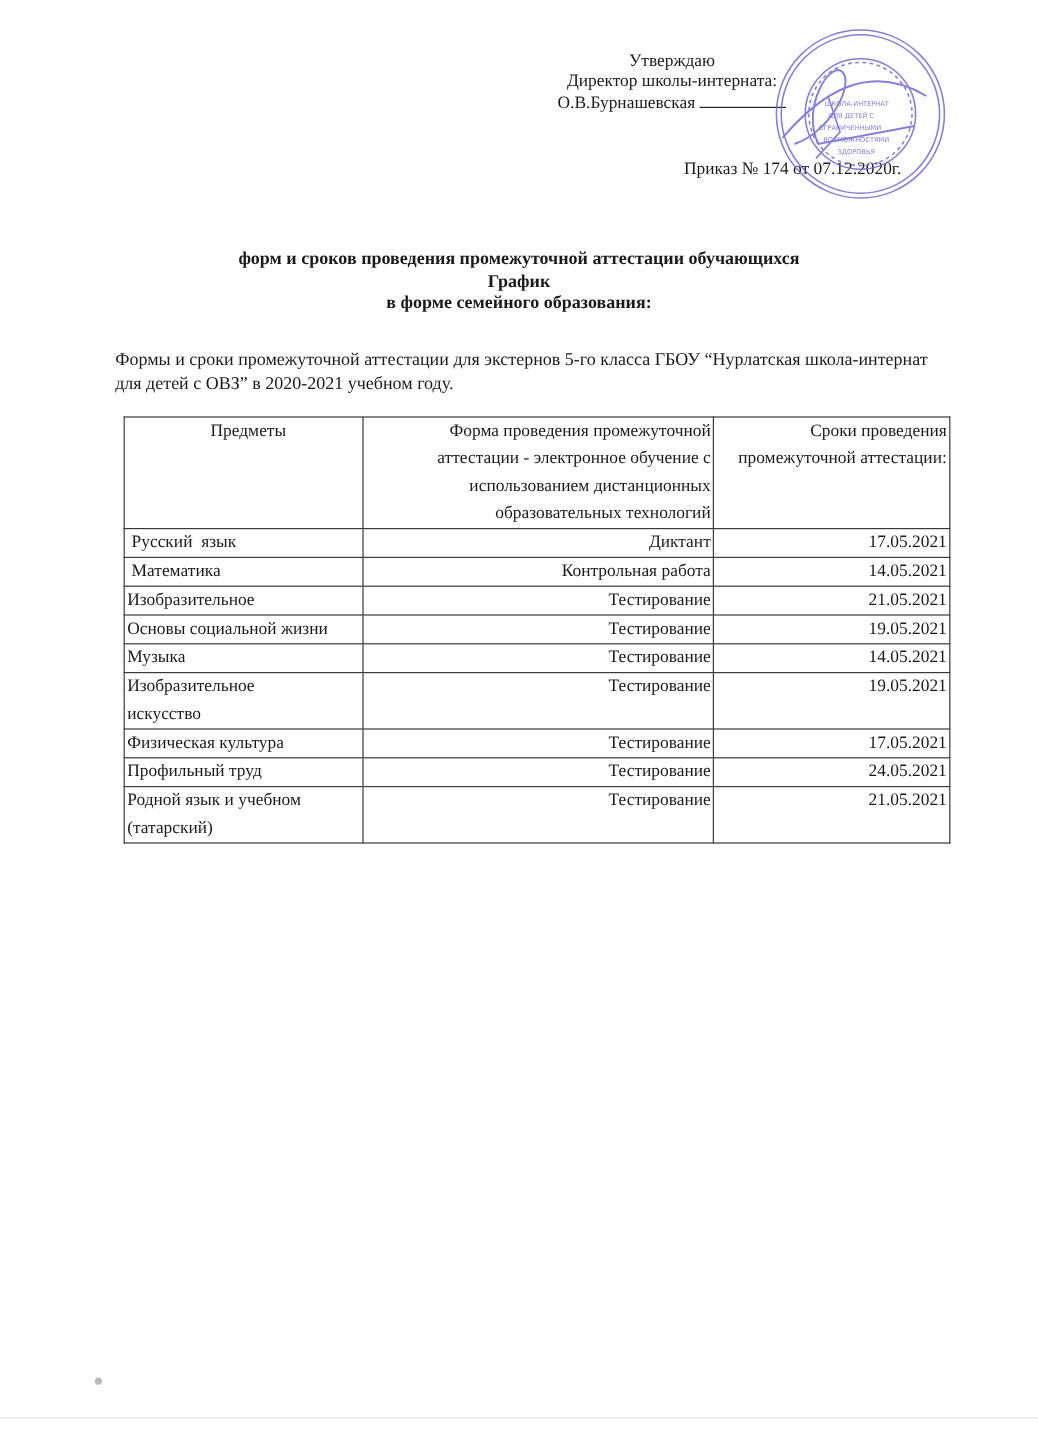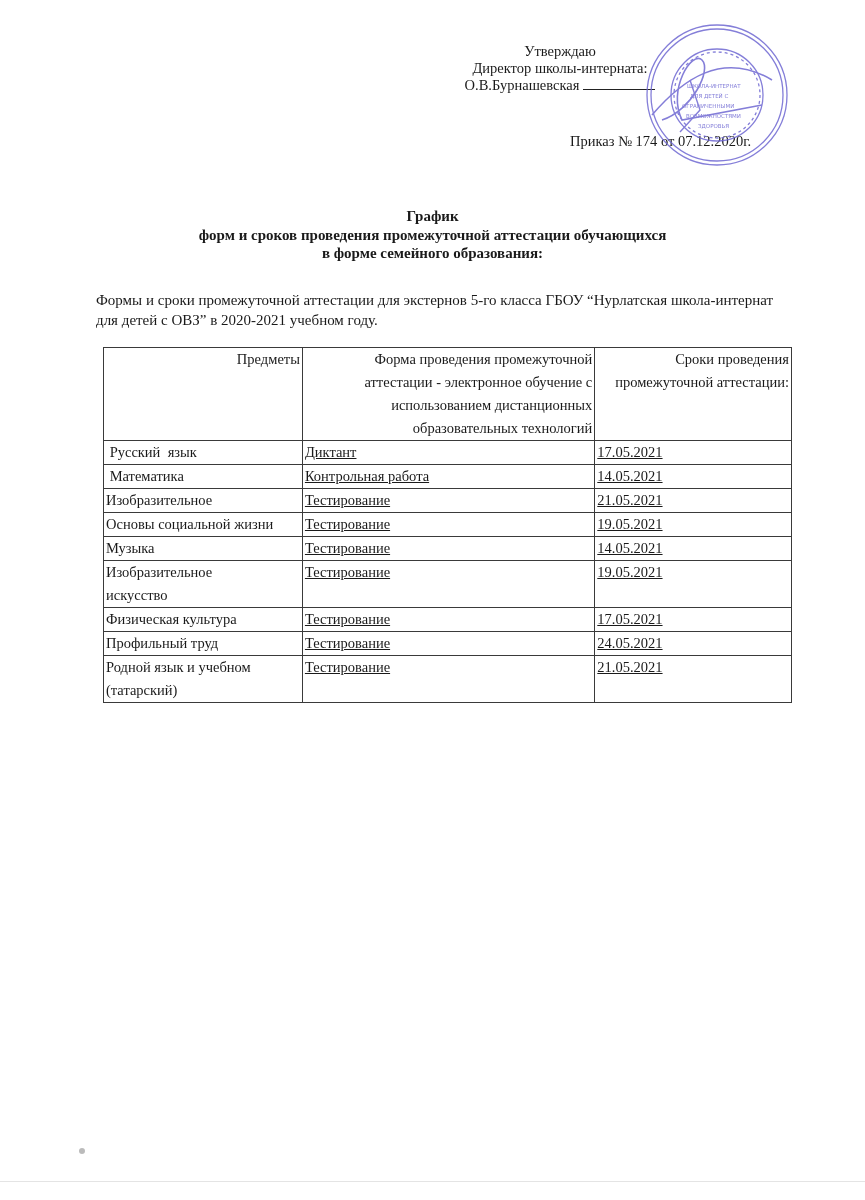--- a/index.html
+++ b/index.html
@@ -26,23 +26,23 @@
       position: absolute; left: 96px; top: 290px; width: 690px; font-size: 15px; line-height: 20px;
     }
     table.schedule {
       position: absolute; left: 103px; top: 347px; width: 689px;
       border-collapse: collapse; font-size: 14.5px; line-height: 23px;
     }
     table.schedule td, table.schedule th {
       border: 1px solid #3a3a3a; padding: 0 2px; vertical-align: top; font-weight: normal;
     }
     table.schedule th { text-align: right; line-height: 23px; }
-    table.schedule th.c1 { text-align: right; padding-left: 10px; }
+    table.schedule th.c1 { text-align: center; padding-left: 10px; }
     col.c1 { width: 199px; } col.c2 { width: 293px; } col.c3 { width: 197px; }
-    td.center { text-align: left; text-decoration: underline; }
+    td.center { text-align: right; }
     .speck { position: absolute; left: 79px; top: 1148px; width: 6px; height: 6px; border-radius: 50%; background: #bbbbbb; }
     .edge-line { position: absolute; left: 0; top: 1181px; width: 865px; height: 1px; background: #e4e4e4; }
   </style>
 </head>
 <body>
 
 <div class="approve">
   <div>Утверждаю</div>
   <div>Директор школы-интерната:</div>
   <div><span>О.В.Бурнашевская</span><span class="sig-line"></span></div>
@@ -62,22 +62,22 @@
   <g fill="#6f68d2" font-family="DejaVu Sans, sans-serif" font-size="5.5">
     <text x="45" y="68">ШКОЛА-ИНТЕРНАТ</text>
     <text x="48" y="78">ДЛЯ ДЕТЕЙ С</text>
     <text x="40" y="88">ОГРАНИЧЕННЫМИ</text>
     <text x="44" y="98">ВОЗМОЖНОСТЯМИ</text>
     <text x="56" y="108">ЗДОРОВЬЯ</text>
   </g>
 </svg>
 
 <div class="title">
+  <div>форм и сроков проведения  промежуточной аттестации обучающихся</div>
   <div>График</div>
-  <div>форм и сроков проведения  промежуточной аттестации обучающихся</div>
   <div>в форме семейного образования:</div>
 </div>
 
 <div class="intro">Формы и сроки промежуточной аттестации для экстернов 5-го класса ГБОУ  “Нурлатская школа-интернат для детей с ОВЗ” в 2020-2021 учебном году.</div>
 
 <table class="schedule">
   <colgroup>
       <col class="c1">
       <col class="c2">
       <col class="c3">

